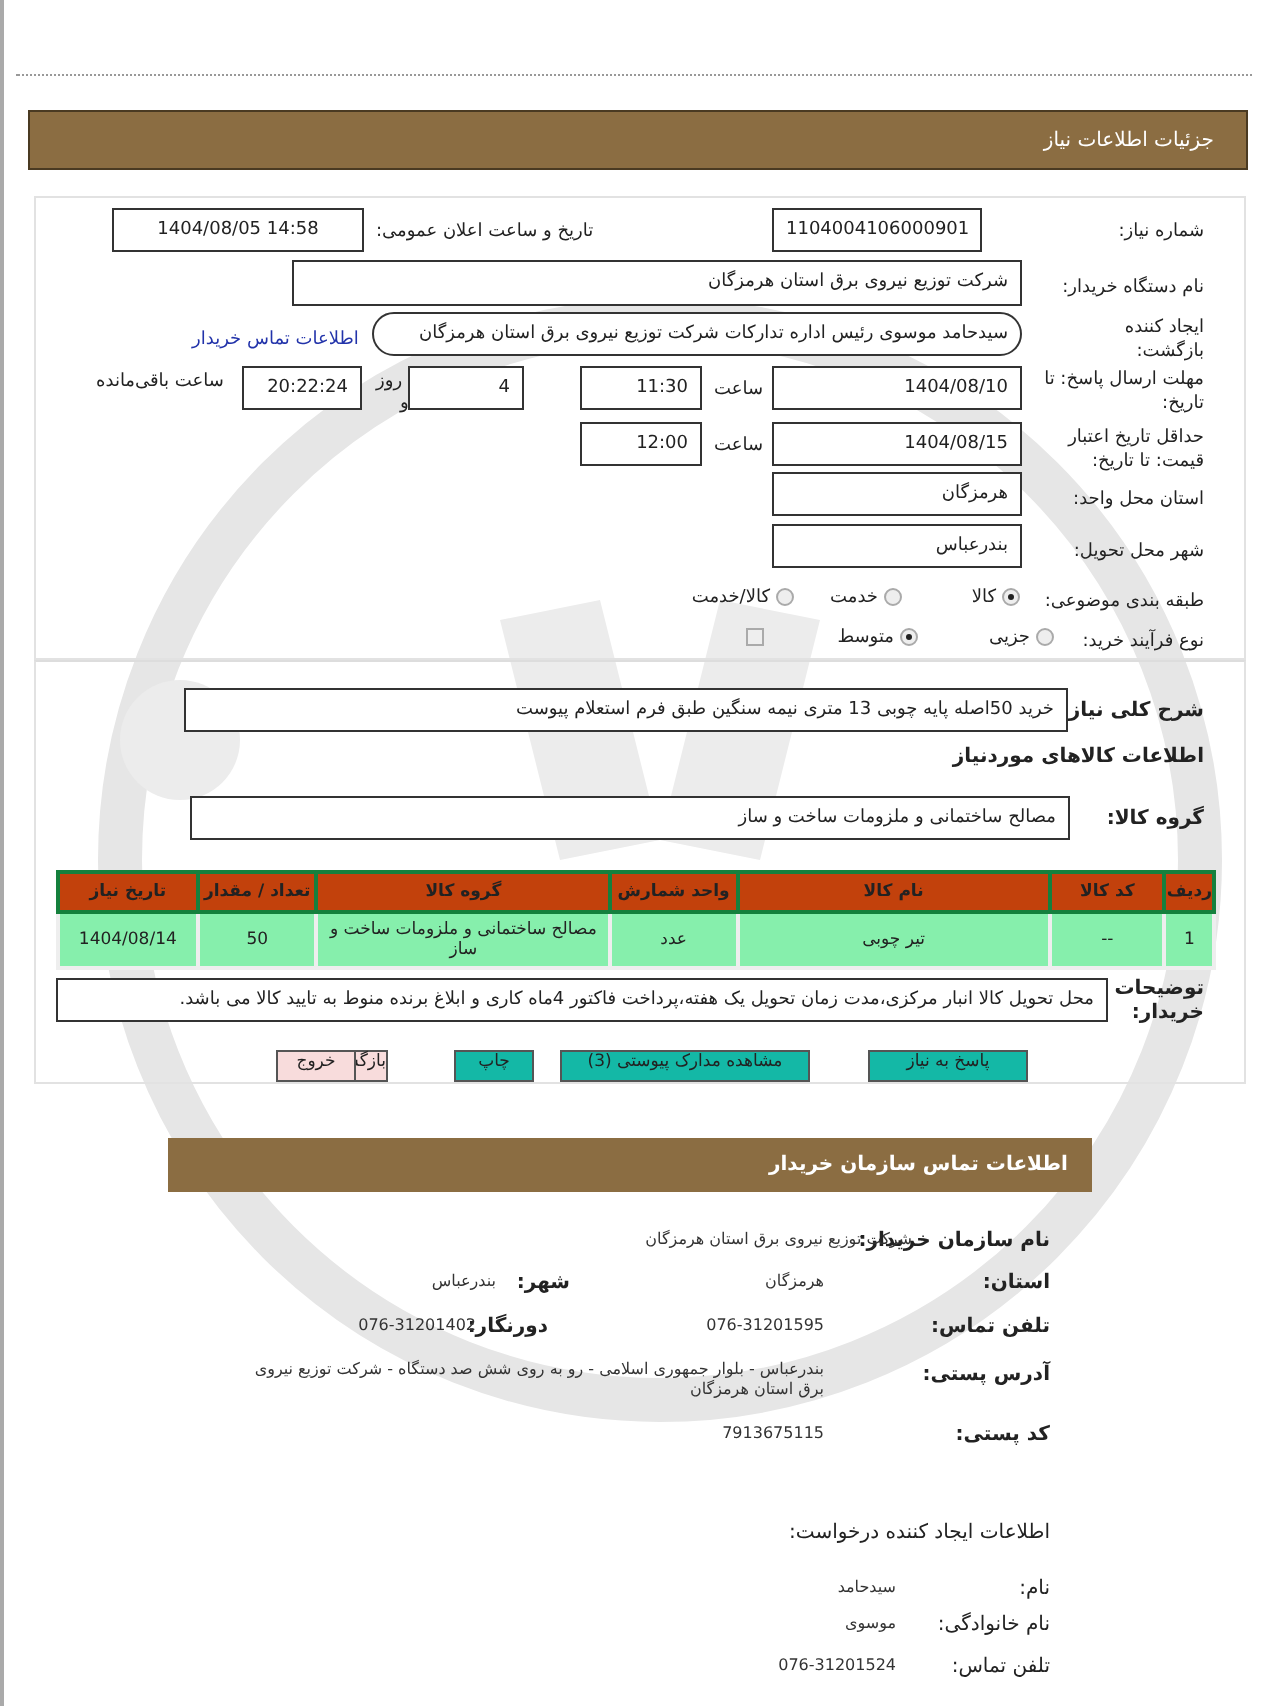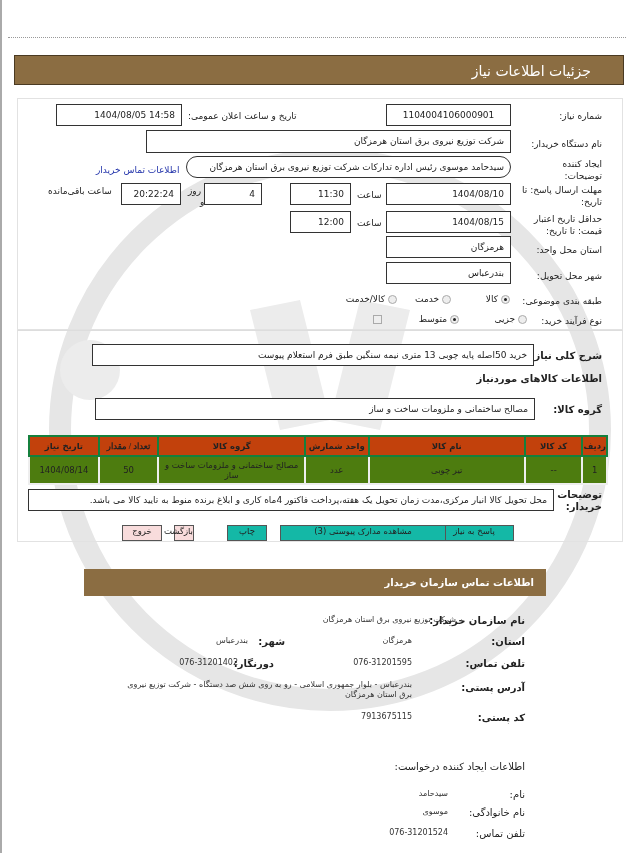--- a/index.html
+++ b/index.html
@@ -1,32 +1,32 @@
 <!DOCTYPE html>
 <html><head>
 <meta charset="utf-8">
 <style>
   * { box-sizing: border-box; margin: 0; padding: 0; }
   html, body { width: 634px; height: 853px; overflow: hidden; background: #fff; }
   body { font-family: "DejaVu Sans", sans-serif; font-size: 9px; color: #222; position: relative; direction: rtl; }
   .left-edge { position: absolute; left: 0; top: 0; width: 2px; height: 853px; background: #aaa; }
   .dotline { position: absolute; left: 8px; right: 8px; top: 37px; border-top: 1px dotted #999; }
-  .header-bar { position: absolute; left: 14px; width: 610px; top: 55px; height: 30px; background: #8b6d42; border: 1px solid #4a3a22; color: #fff; font-size: 14px; padding-right: 32px; line-height: 30px; }
+  .header-bar { position: absolute; left: 14px; width: 610px; top: 55px; height: 30px; background: #8b6d42; border: 1px solid #4a3a22; color: #fff; font-size: 10px; padding-right: 16px; line-height: 30px; }
   .panel { position: absolute; left: 17px; width: 606px; border: 1px solid #e2e2e2; }
   .box { position: absolute; border: 1px solid #333; background: #fff; font-size: 9px; padding: 0 6px; line-height: 20px; overflow: hidden; white-space: nowrap; }
   .ltr { direction: ltr; text-align: right; }
   .lbl { position: absolute; font-size: 9px; color: #222; line-height: 12px; }
   .bold { font-weight: bold; font-size: 10px; }
   .link { color: #2233aa; }
   .radio { display: inline-block; width: 9px; height: 9px; border-radius: 50%; border: 1px solid #aaa; background: #eee; vertical-align: middle; margin-left: 3px; position: relative; }
   .radio.on::after { content: ""; position: absolute; left: 2px; top: 2px; width: 3px; height: 3px; border-radius: 50%; background: #222; }
   .chk { display: inline-block; width: 9px; height: 9px; border: 1px solid #aaa; background: #eee; vertical-align: middle; margin-left: 3px; }
   table.items { position: absolute; left: 28px; width: 580px; top: 435px; border-collapse: collapse; font-size: 8.5px; }
   table.items th { background: #c2410c; color: #222; font-weight: bold; height: 20px; border: 2px solid #15803d; font-size: 8.5px; }
-  table.items td { background: #4d7c0f; height: 28px; text-align: center; border: 2px solid #eee; }
+  table.items td { background: #86efac; height: 28px; text-align: center; border: 2px solid #eee; }
   .btn { position: absolute; height: 16px; border: 1px solid #555; font-size: 8.5px; text-align: center; line-height: 11px; }
   .btn.green { background: #14b8a6; }
   .btn.red { background: #f8dcdc; }
   .sec2-bar { position: absolute; left: 84px; width: 462px; top: 569px; height: 27px; background: #8b6d42; color: #fff; font-weight: bold; font-size: 10px; line-height: 27px; padding-right: 12px; }
   .c-lbl { position: absolute; font-weight: bold; font-size: 10px; }
   .c-val { position: absolute; font-size: 8px; color: #333; }
   .watermark { position: absolute; left: 0; top: 0; width: 634px; height: 853px; pointer-events: none; }
 </style>
 </head>
 <body>
@@ -44,28 +44,28 @@
 
 <div class="left-edge"></div>
 <div class="dotline"></div>
 
 <div class="header-bar"><span>جزئیات اطلاعات نیاز</span></div>
 
 <div class="panel" style="top:98px;height:232px;"></div>
 <div class="panel" style="top:330px;height:212px;border-top:1px solid #ddd;"></div>
 
 <div class="lbl" style="right:32px;top:110px;">شماره نیاز:</div>
-<div class="box ltr" style="left:386px;top:104px;width:125px;text-align:center;">1104004106000901</div>
+<div class="box ltr" style="left:386px;top:104px;width:105px;">1104004106000901</div>
 <div class="lbl" style="left:188px;top:110px;">تاریخ و ساعت اعلان عمومی:</div>
-<div class="box ltr" style="left:56px;top:104px;width:126px;">1404/08/05 14:58</div>
+<div class="box ltr" style="left:56px;top:104px;width:126px;text-align:center;">1404/08/05 14:58</div>
 
 <div class="lbl" style="right:32px;top:138px;">نام دستگاه خریدار:</div>
 <div class="box" style="left:146px;top:130px;width:365px;height:23px;">شرکت توزیع نیروی برق استان هرمزگان</div>
 
-<div class="lbl" style="right:32px;top:158px;"><span>ایجاد کننده</span><br><span>توضیحات:</span></div>
+<div class="lbl" style="right:32px;top:158px;"><span>ایجاد کننده</span><br><span>بازگشت:</span></div>
 <div class="box" style="left:186px;top:156px;width:325px;height:22px;border-radius:11px;">سیدحامد موسوی رئیس اداره تدارکات شرکت توزیع نیروی برق استان هرمزگان</div>
 <div class="lbl link" style="left:96px;top:164px;">اطلاعات تماس خریدار</div>
 
 <div class="lbl" style="right:32px;top:184px;"><span>مهلت ارسال پاسخ: تا</span><br><span>تاریخ:</span></div>
 <div class="box ltr" style="left:386px;top:183px;width:125px;">1404/08/10</div>
 <div class="lbl" style="left:357px;top:189px;">ساعت</div>
 <div class="box ltr" style="left:290px;top:183px;width:61px;">11:30</div>
 <div class="box ltr" style="left:204px;top:183px;width:58px;">4</div>
 <div class="lbl" style="left:188px;top:185px;">روز</div>
 <div class="lbl" style="left:200px;top:196px;">و</div>
@@ -102,45 +102,45 @@
 <div class="box" style="left:95px;top:398px;width:440px;height:22px;">مصالح ساختمانی و ملزومات ساخت و ساز</div>
 
 <table class="items">
   <thead>
     <tr>
       <th style="width:22px;">ردیف</th>
       <th style="width:58px;">کد کالا</th>
       <th style="width:158px;">نام کالا</th>
       <th style="width:64px;">واحد شمارش</th>
       <th style="width:148px;">گروه کالا</th>
-      <th style="width:60px;font-family:Liberation Serif, serif;">تعداد / مقدار</th>
+      <th style="width:60px;">تعداد / مقدار</th>
       <th style="width:70px;">تاریخ نیاز</th>
     </tr>
   </thead>
   <tbody>
     <tr>
       <td>1</td>
       <td>--</td>
       <td>تیر چوبی</td>
       <td>عدد</td>
       <td style="font-size:8.5px;line-height:10px;">مصالح ساختمانی و ملزومات ساخت و ساز</td>
       <td>50</td>
       <td>1404/08/14</td>
     </tr>
   </tbody>
 </table>
 
 <div class="lbl bold" style="right:32px;top:489px;"><span>توضیحات</span><br><span>خریدار:</span></div>
 <div class="box" style="left:28px;top:489px;width:526px;height:22px;">محل تحویل کالا انبار مرکزی،مدت زمان تحویل یک هفته،پرداخت فاکتور 4ماه کاری و ابلاغ برنده منوط به تایید کالا می باشد.</div>
 
 <div class="btn green" style="left:434px;top:525px;width:80px;">پاسخ به نیاز</div>
-<div class="btn green" style="left:280px;top:525px;width:166px;">مشاهده مدارک پیوستی (3)</div>
+<div class="btn green" style="left:280px;top:525px;width:125px;">مشاهده مدارک پیوستی (3)</div>
 <div class="btn green" style="left:227px;top:525px;width:40px;">چاپ</div>
 <div class="btn red" style="left:174px;top:525px;width:20px;text-align:right;">بازگشت</div>
-<div class="btn red" style="left:122px;top:525px;width:40px;">خروج</div>
+<div class="btn red" style="left:138px;top:525px;width:40px;">خروج</div>
 
 <div class="sec2-bar"><span>اطلاعات تماس سازمان خریدار</span></div>
 
 <div class="c-lbl" style="right:109px;top:615px;">نام سازمان خریدار:</div>
 <div class="c-val" style="right:178px;top:615px;">شرکت توزیع نیروی برق استان هرمزگان</div>
 
 <div class="c-lbl" style="right:109px;top:636px;">استان:</div>
 <div class="c-val" style="right:222px;top:636px;">هرمزگان</div>
 <div class="c-lbl" style="right:349px;top:636px;">شهر:</div>
 <div class="c-val" style="right:386px;top:636px;">بندرعباس</div>

